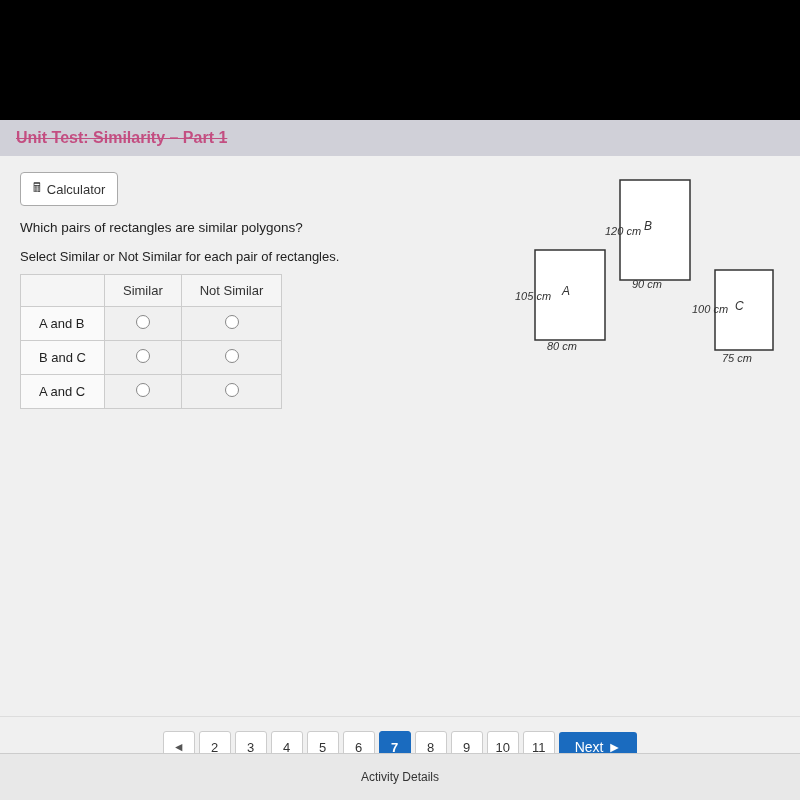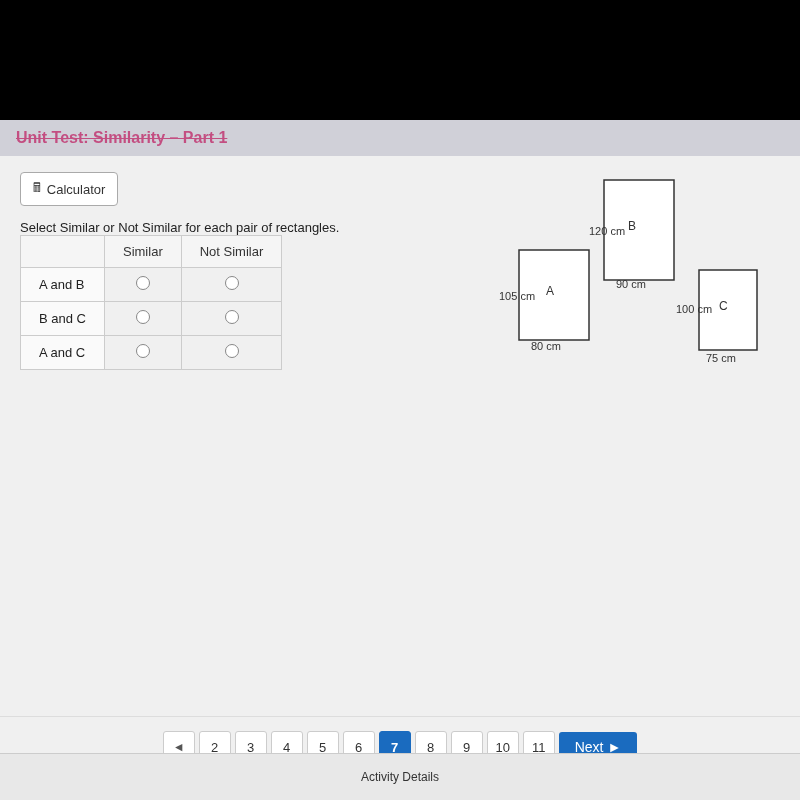--- a/index.html
+++ b/index.html
@@ -60,20 +60,21 @@
 
     .question-text {
       font-size: 13.5px;
       color: #222;
       margin-bottom: 14px;
     }
 
     .instruction-text {
       font-size: 13px;
       color: #222;
+      margin-bottom: 10px;
     }
 
     .table-area {
       display: inline-block;
       vertical-align: top;
     }
 
     table {
       border-collapse: collapse;
       font-size: 13px;
@@ -106,22 +107,23 @@
       border: 1.5px solid #888;
       display: inline-block;
       background: #fff;
       cursor: pointer;
     }
 
     
     .diagrams-area {
       position: absolute;
       top: 14px;
-      right: 36px;
+      right: 20px;
       width: 360px;
+      font-style: italic;
     }
 
     svg.diagrams {
       width: 360px;
       height: 260px;
     }
 
     
     .pagination-bar {
       background: #f0f0f0;
@@ -217,20 +219,21 @@
       <text x="315" y="140" font-size="12" fill="#333">C</text>
       <text x="302" y="192" font-size="11" fill="#333">75 cm</text>
     </svg>
   </div>
 
   <button class="calculator-btn">
     <span class="calc-icon">🖩</span>
     <span>Calculator</span>
   </button>
 
+  <p class="question-text">Which pairs of rectangles are similar polygons?</p>
 
   <p class="instruction-text">Select Similar or Not Similar for each pair of rectangles.</p>
 
   <div class="table-area">
     <table>
       <thead>
         <tr>
           <th></th>
           <th>Similar</th>
           <th>Not Similar</th>

